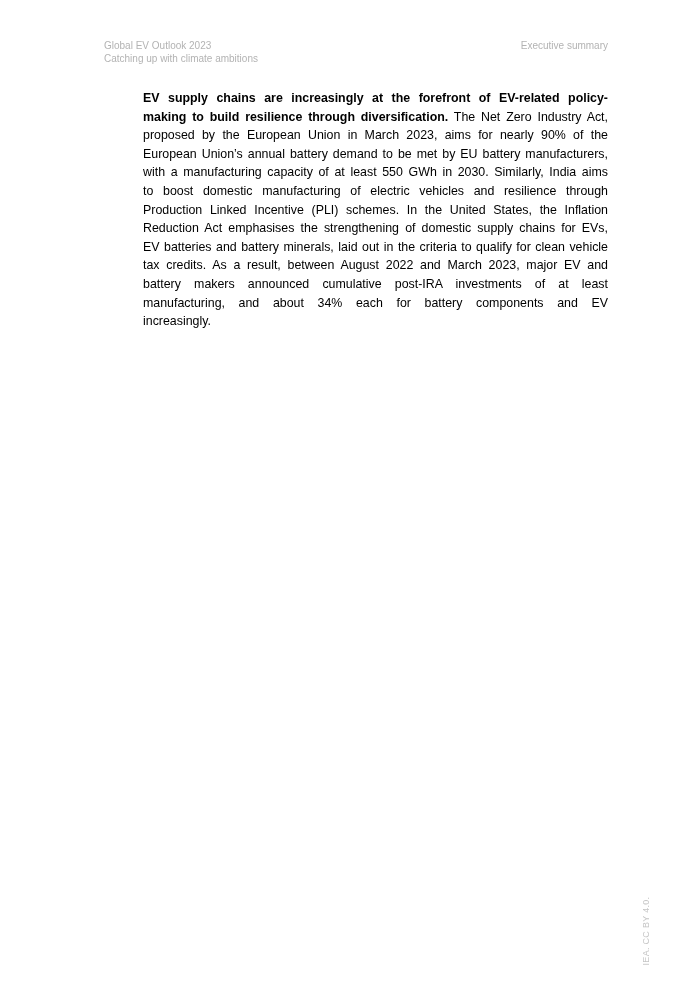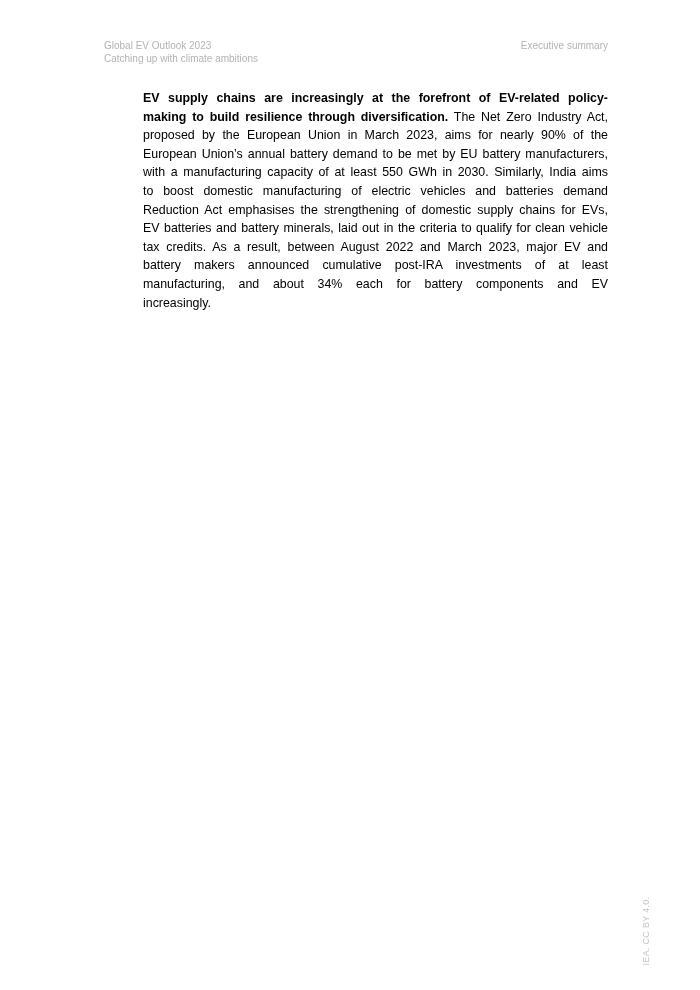--- a/index.html
+++ b/index.html
@@ -87,21 +87,22 @@
   <div class="header-right">
     <div>Executive summary</div>
   </div>
 
   <div class="article">
       <div class="line"><span class="seg bold">EV supply chains are increasingly at the forefront of EV-related policy-</span></div>
       <div class="line"><span class="seg bold">making to build resilience through diversification.</span><span class="seg"> The Net Zero Industry Act,</span></div>
       <div class="line"><span class="seg">proposed by the European Union in March 2023, aims for nearly 90% of the</span></div>
       <div class="line"><span class="seg">European Union’s annual battery demand to be met by EU battery manufacturers,</span></div>
       <div class="line"><span class="seg">with a manufacturing capacity of at least 550 GWh in 2030. Similarly, India aims</span></div>
-      <div class="line"><span class="seg">to boost domestic manufacturing of electric vehicles and batteries demand</span></div>
+      <div class="line"><span class="seg">to boost domestic manufacturing of electric vehicles and resilience through</span></div>
+      <div class="line"><span class="seg">Production Linked Incentive (PLI) schemes. In the United States, the Inflation</span></div>
       <div class="line"><span class="seg">Reduction Act emphasises the strengthening of domestic supply chains for EVs,</span></div>
       <div class="line"><span class="seg">EV batteries and battery minerals, laid out in the criteria to qualify for clean vehicle</span></div>
       <div class="line"><span class="seg">tax credits. As a result, between August 2022 and March 2023, major EV and</span></div>
       <div class="line"><span class="seg">battery makers announced cumulative post-IRA investments of at least</span></div>
       <div class="line"><span class="seg">manufacturing, and about 34% each for battery components and EV</span></div>
       <div class="line last"><span class="seg">increasingly.</span></div>
     </div>
 
 
   <div class="side-note">IEA. CC BY 4.0.</div>

